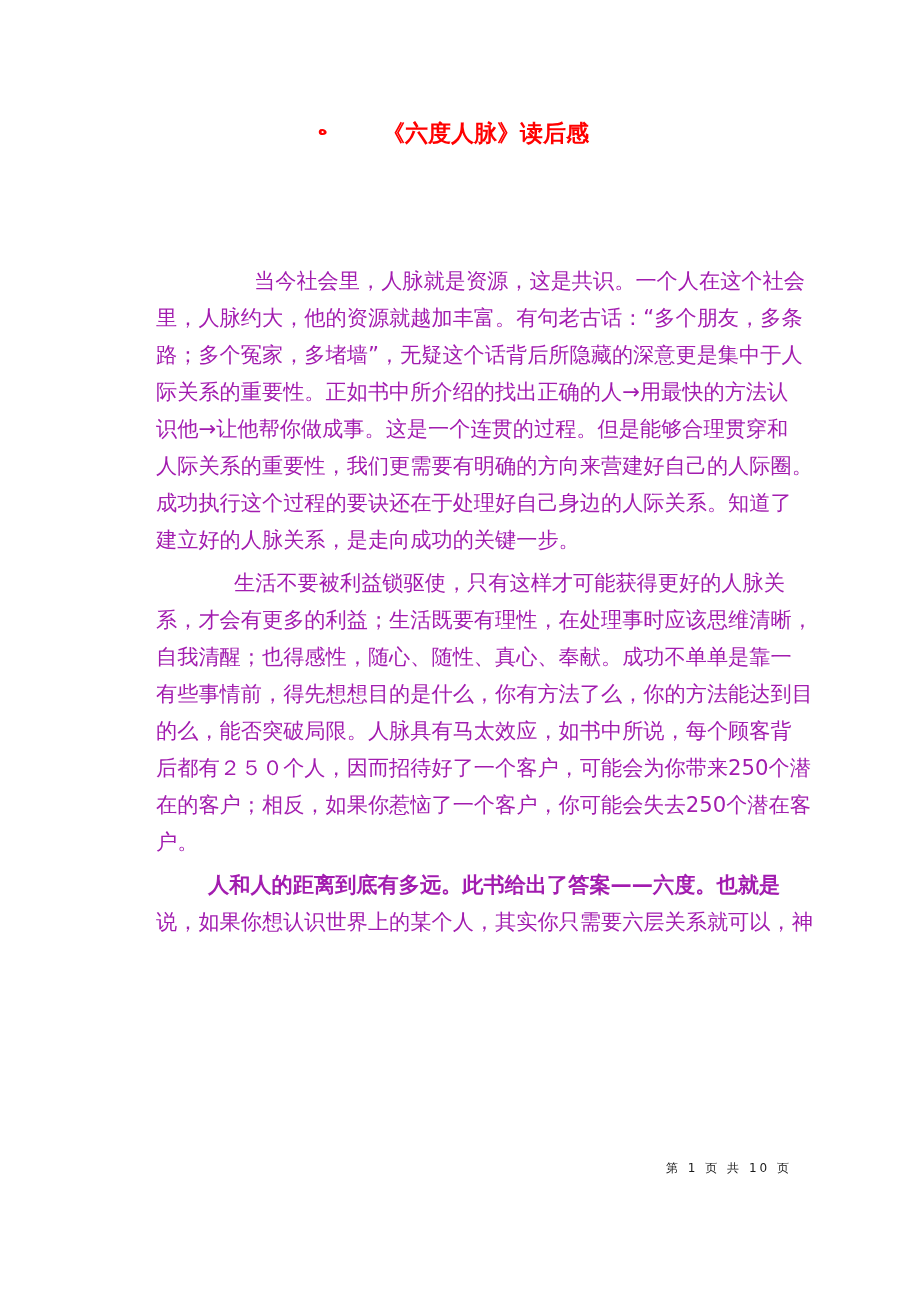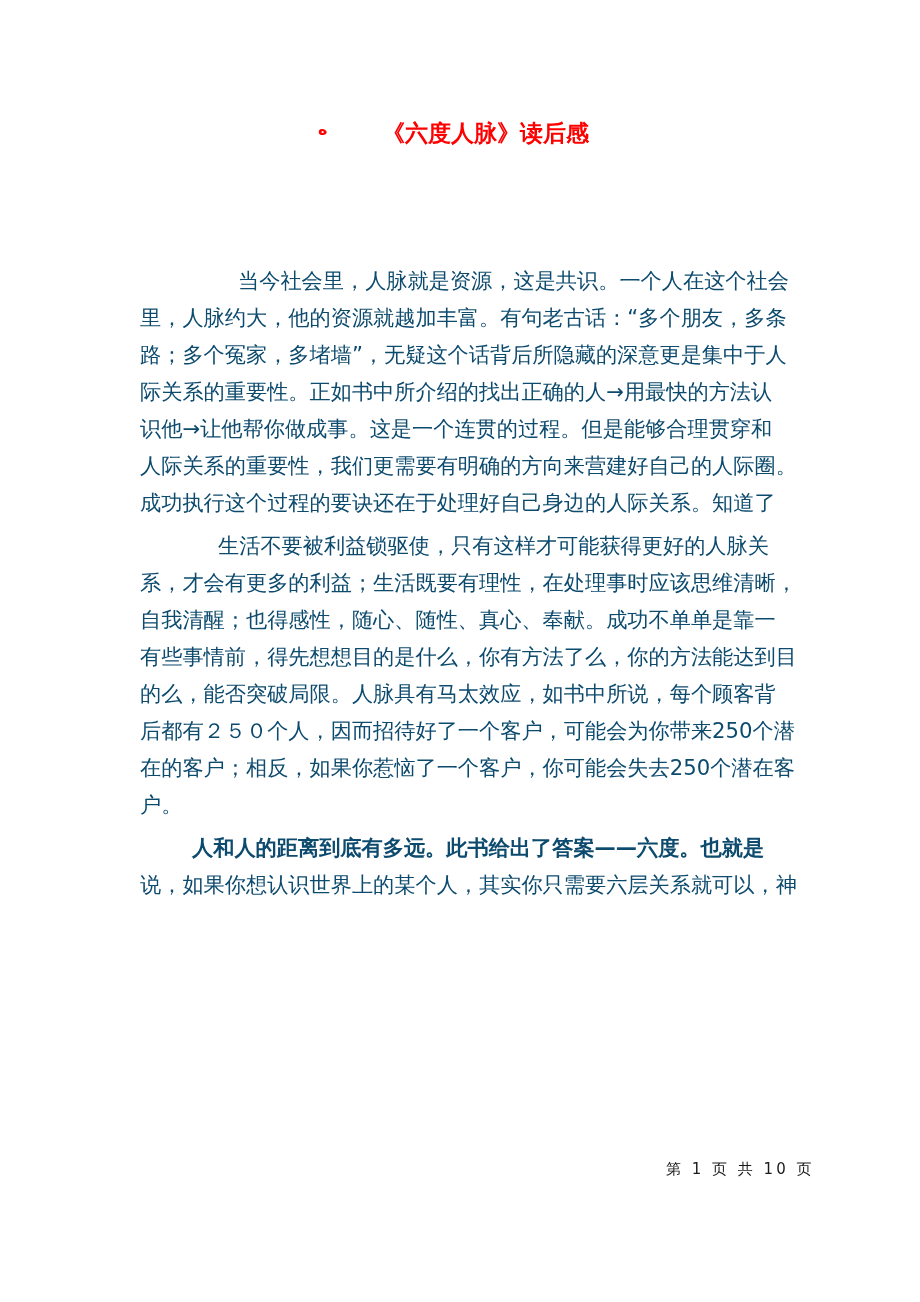--- a/index.html
+++ b/index.html
@@ -40,43 +40,43 @@
       font-size: 16px;
     }
     .title .text {
       position: absolute;
       left: 382px;
       top: 0;
       letter-spacing: 0px;
     }
     .body {
       position: absolute;
-      left: 140px;
+      left: 156px;
       top: 262px;
       width: 645px;
       font-size: 21.2px;
       line-height: 37px;
       text-align: justify;
       font-family: "DejaVu Sans", "Liberation Sans", sans-serif;
-      color: #0c4a6e;
+      color: #a21caf;
     }
     .line {
       display: block;
       white-space: nowrap;
       height: 37px;
       line-height: 37px;
     }
     .indent-wide { padding-left: 98px; }
     .indent-mid { padding-left: 78px; }
     .indent-narrow { padding-left: 52px; font-weight: bold; }
     .footer {
       position: absolute;
       left: 666px;
       top: 1160px;
-      font-size: 15px;
+      font-size: 12px;
       color: #1a1a1a;
       font-family: "DejaVu Sans", "Liberation Sans", sans-serif;
       letter-spacing: 3px;
     }
   </style>
 </head>
 <body>
 
 <div class="page">
 
@@ -87,20 +87,21 @@
 
   <div class="body">
     <div>
       <span class="line indent-wide">当今社会里，人脉就是资源，这是共识。一个人在这个社会</span>
       <span class="line">里，人脉约大，他的资源就越加丰富。有句老古话：“多个朋友，多条</span>
       <span class="line">路；多个冤家，多堵墙”，无疑这个话背后所隐藏的深意更是集中于人</span>
       <span class="line">际关系的重要性。正如书中所介绍的找出正确的人→用最快的方法认</span>
       <span class="line">识他→让他帮你做成事。这是一个连贯的过程。但是能够合理贯穿和</span>
       <span class="line">人际关系的重要性，我们更需要有明确的方向来营建好自己的人际圈。</span>
       <span class="line">成功执行这个过程的要诀还在于处理好自己身边的人际关系。知道了</span>
+      <span class="line">建立好的人脉关系，是走向成功的关键一步。</span>
     </div>
     <div style="margin-top:6px;">
       <span class="line indent-mid">生活不要被利益锁驱使，只有这样才可能获得更好的人脉关</span>
       <span class="line">系，才会有更多的利益；生活既要有理性，在处理事时应该思维清晰，</span>
       <span class="line">自我清醒；也得感性，随心、随性、真心、奉献。成功不单单是靠一</span>
       <span class="line">有些事情前，得先想想目的是什么，你有方法了么，你的方法能达到目</span>
       <span class="line">的么，能否突破局限。人脉具有马太效应，如书中所说，每个顾客背</span>
       <span class="line">后都有２５０个人，因而招待好了一个客户，可能会为你带来250个潜</span>
       <span class="line">在的客户；相反，如果你惹恼了一个客户，你可能会失去250个潜在客</span>
       <span class="line">户。</span>

